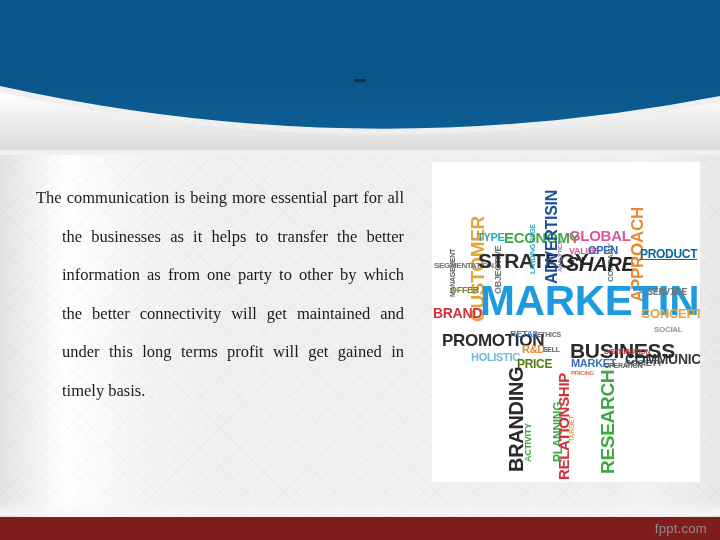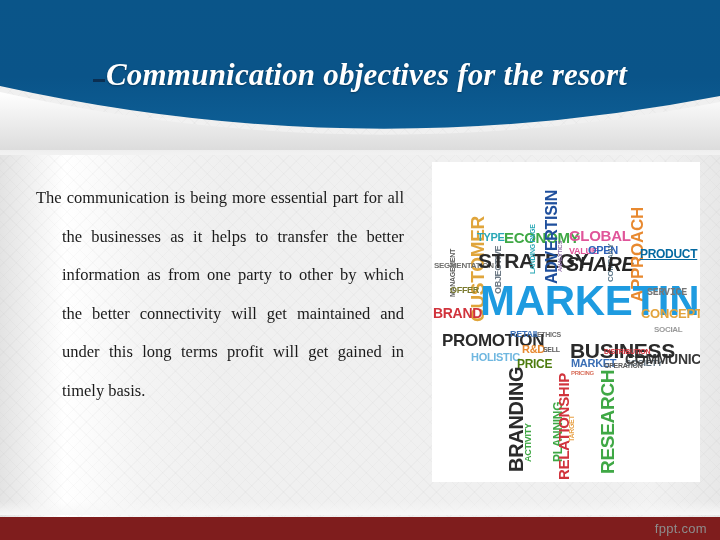--- a/index.html
+++ b/index.html
@@ -125,21 +125,21 @@
 
       <path d="M0,96 Q360,178 720,108 L720,155 L0,155 Z" fill="url(#greyarc)"></path>
 
       <path d="M0,92 Q360,172 720,102 L720,150 L0,150 Z" fill="url(#whitearc)"></path>
 
       <path d="M0,0 L720,0 L720,96 Q360,166 0,86 Z" fill="url(#bluegrad)"></path>
     </svg>
   </div>
 
   <div class="title">
-    <span class="lead"></span><span>Communication objectives for the resort</span>
+    <span class="lead"></span>
   </div>
 
   <div class="body-text">
     <p>The communication is being more essential part for all the businesses as it helps to transfer the better information as from one party to other by which the better connectivity will get maintained and under this long terms profit will get gained in timely basis.</p>
   </div>
 
   <div class="picture">
     <div class="wc" id="wordcloud">
         <span class="vert" style="color: rgb(90, 90, 88); font-size: 7px; left: 17px; top: 135px;">MANAGEMENT</span>
         <span class="vert" style="color: rgb(224, 165, 59); font-size: 19px; left: 36px; top: 160px;">CUSTOMER</span>

